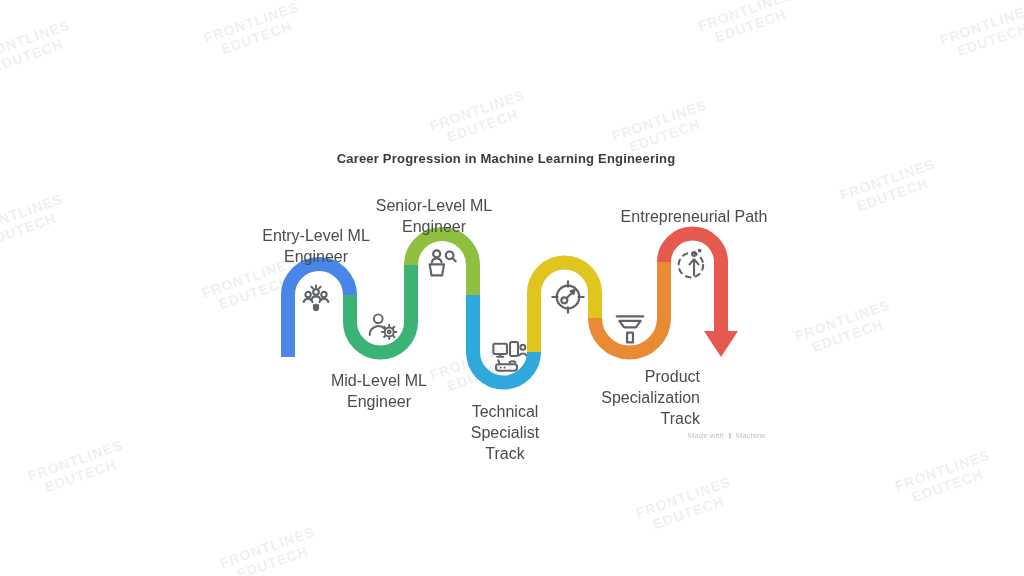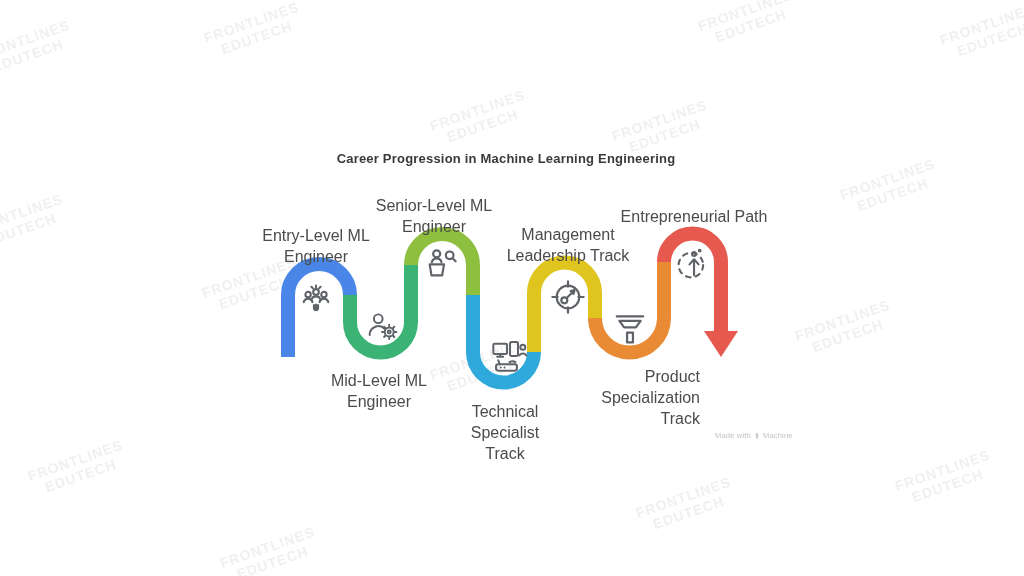--- a/index.html
+++ b/index.html
@@ -22,21 +22,21 @@
     font-size:13px; font-weight:700; color:#3a3a3a; letter-spacing:.2px; white-space:nowrap;
   }
   .snake { position:absolute; left:0; top:0; }
   .seg { fill:none; stroke-width:14; }
   .stage-label {
     position:absolute; transform:translateX(-50%); text-align:center;
     font-size:16px; line-height:1.32; color:#4b4b4b; white-space:pre-line;
   }
   .icon { position:absolute; }
   .attribution {
-    position:absolute; left:715px; top:431px; display:flex; align-items:center; gap:3px;
+    position:absolute; left:688px; top:431px; display:flex; align-items:center; gap:3px;
     font-size:7.5px; color:#c2c2c2; letter-spacing:.2px;
   }
   .footer-url {
     position:absolute; left:818px; top:543px; transform:translateX(-50%);
     font-size:20px; color:#1e1e1e; letter-spacing:.3px; white-space:nowrap;
   }
 </style>
 </head>
 <body>
 
@@ -121,22 +121,20 @@
     </svg>
 
     <div class="stage-label" style="left:316px; top:225px; width:110px;">Entry-Level ML
 Engineer</div>
     <div class="stage-label" style="left:379px; top:370px; width:110px;">Mid-Level ML
 Engineer</div>
     <div class="stage-label" style="left:434px; top:195px; width:120px;">Senior-Level ML
 Engineer</div>
     <div class="stage-label" style="left:505px; top:401px; width:130px;">Technical Specialist
 Track</div>
-    <div class="stage-label" style="left:568px; top:224px; width:130px;">Management
-Leadership Track</div>
     <div class="stage-label" style="left:630px; top:366px; width:140px;text-align:right;">Product
 Specialization Track</div>
     <div class="stage-label" style="left:694px; top:206px; width:150px;">Entrepreneurial Path</div>
 
     <svg class="icon" style="left:297px; top:279px;" width="38" height="38" viewBox="0 0 24 24">
       <g fill="none" stroke-width="1.3" stroke-linecap="round" stroke-linejoin="round" stroke="#5f6368">
         <path d="M9.1 4.9 L10 5.8 M12 4.2 V5.4 M14.9 4.9 L14 5.8"></path>
         <circle cx="7" cy="9.8" r="1.7"></circle>
           <circle cx="12" cy="8.2" r="1.8"></circle>
           <circle cx="17" cy="9.8" r="1.7"></circle>

